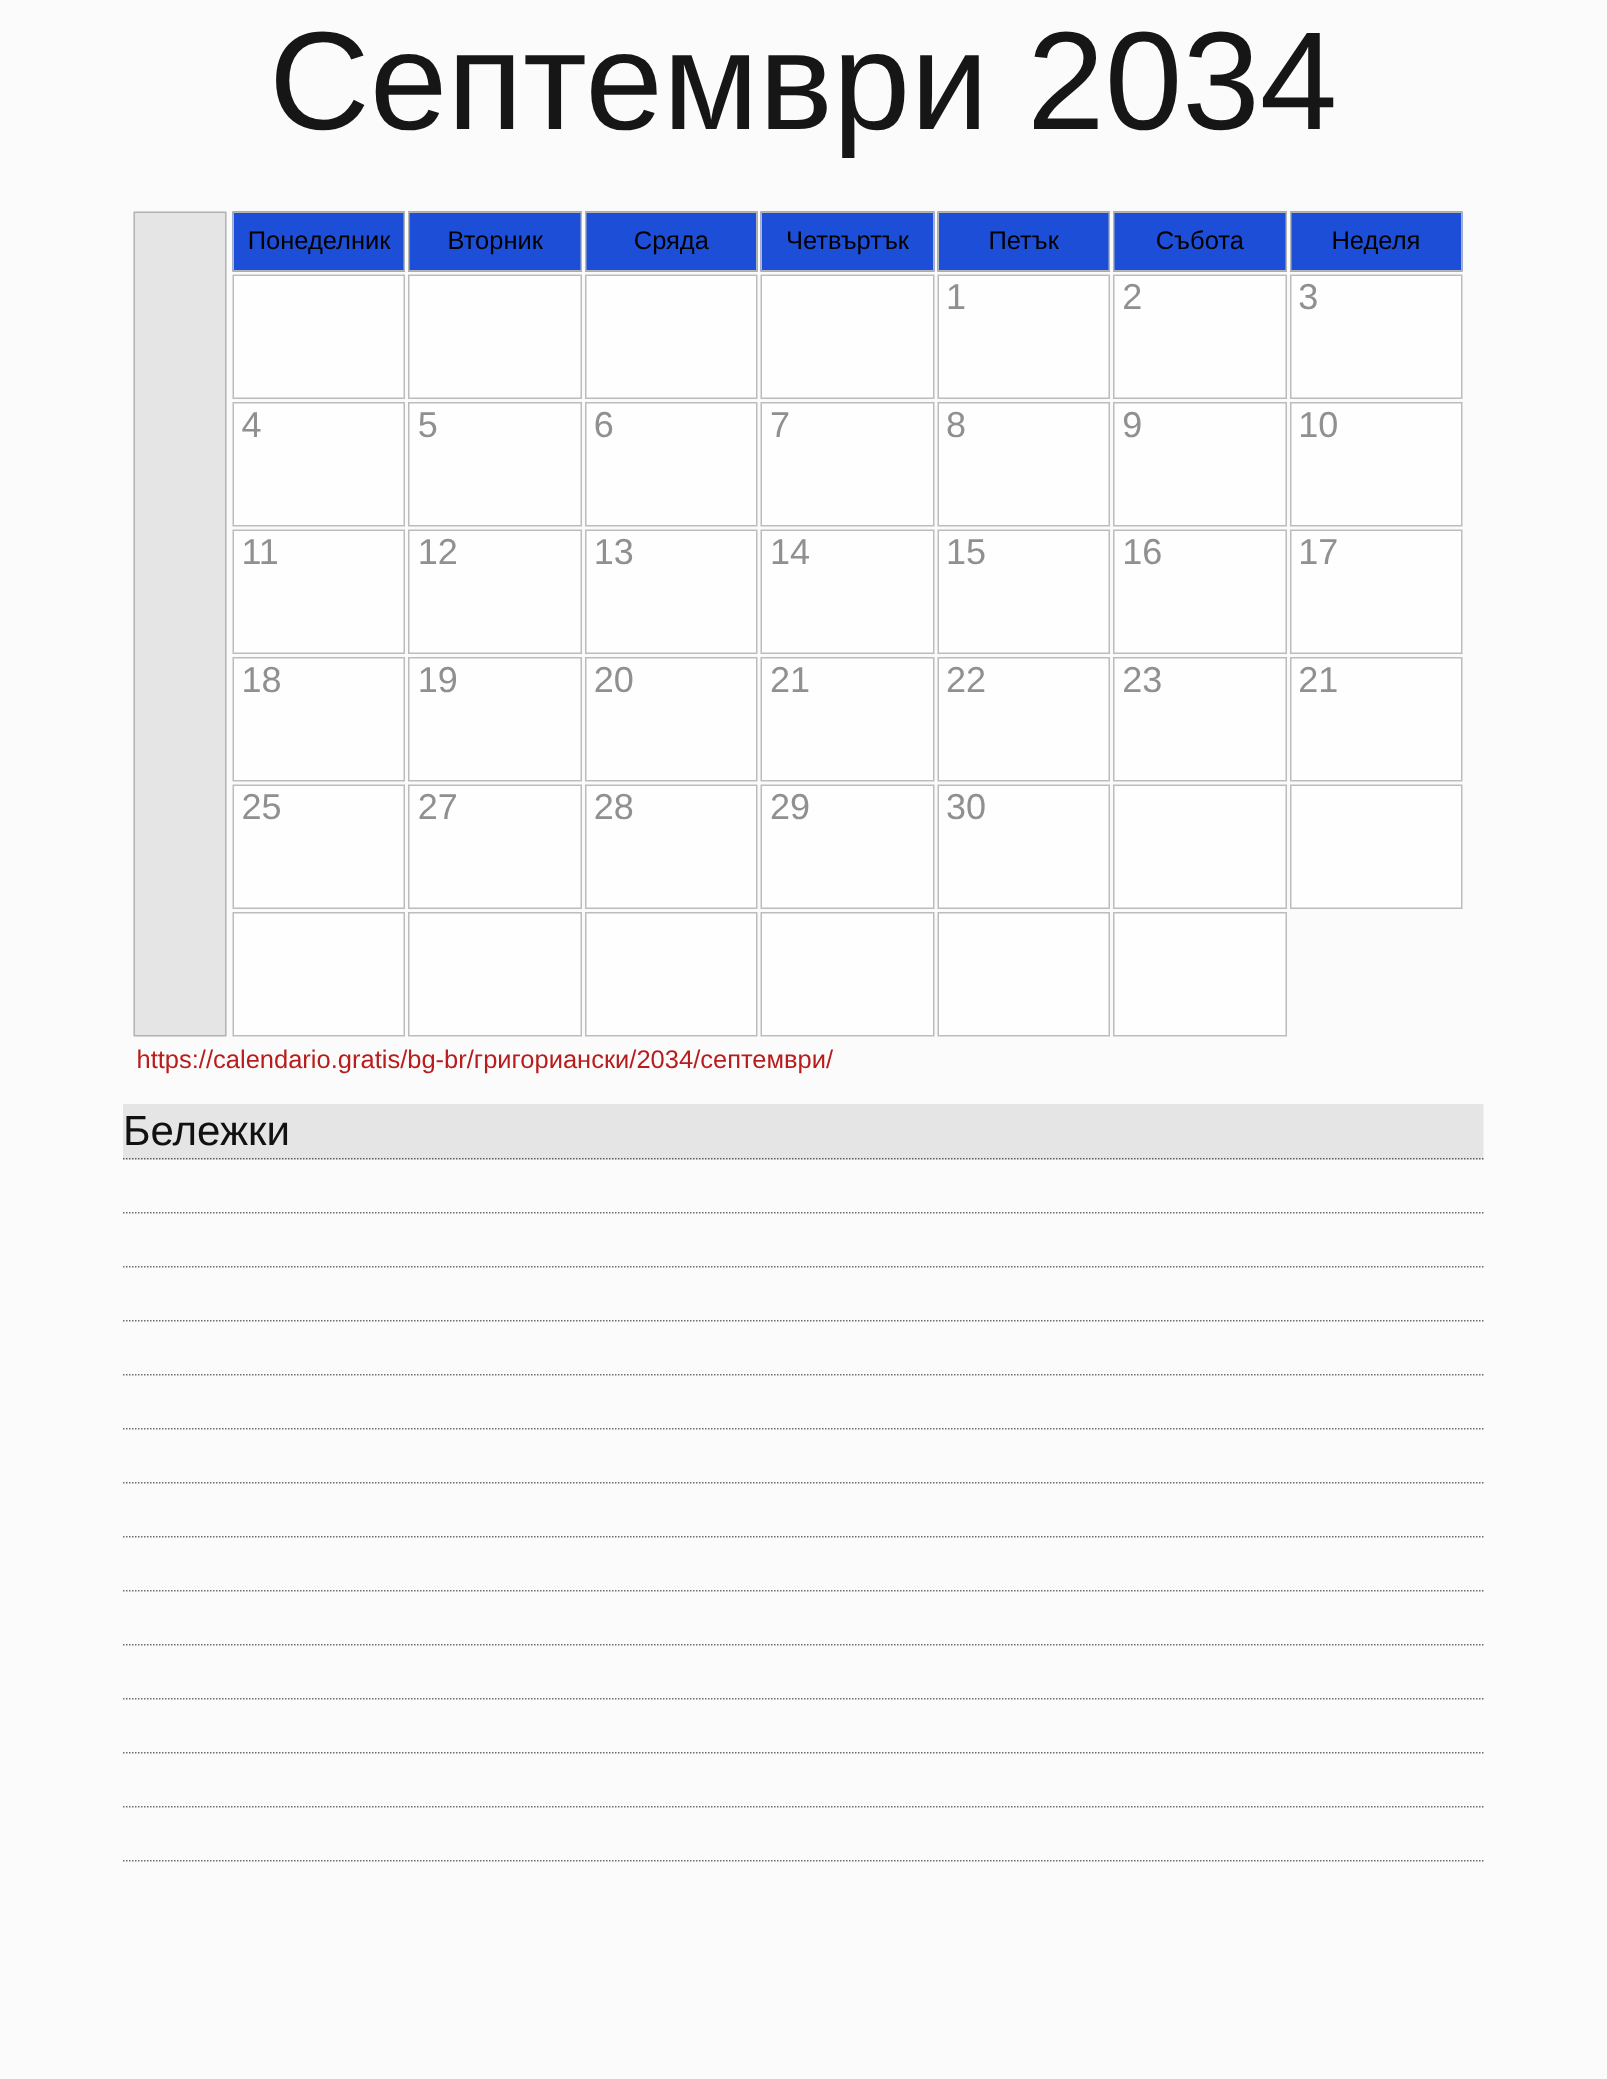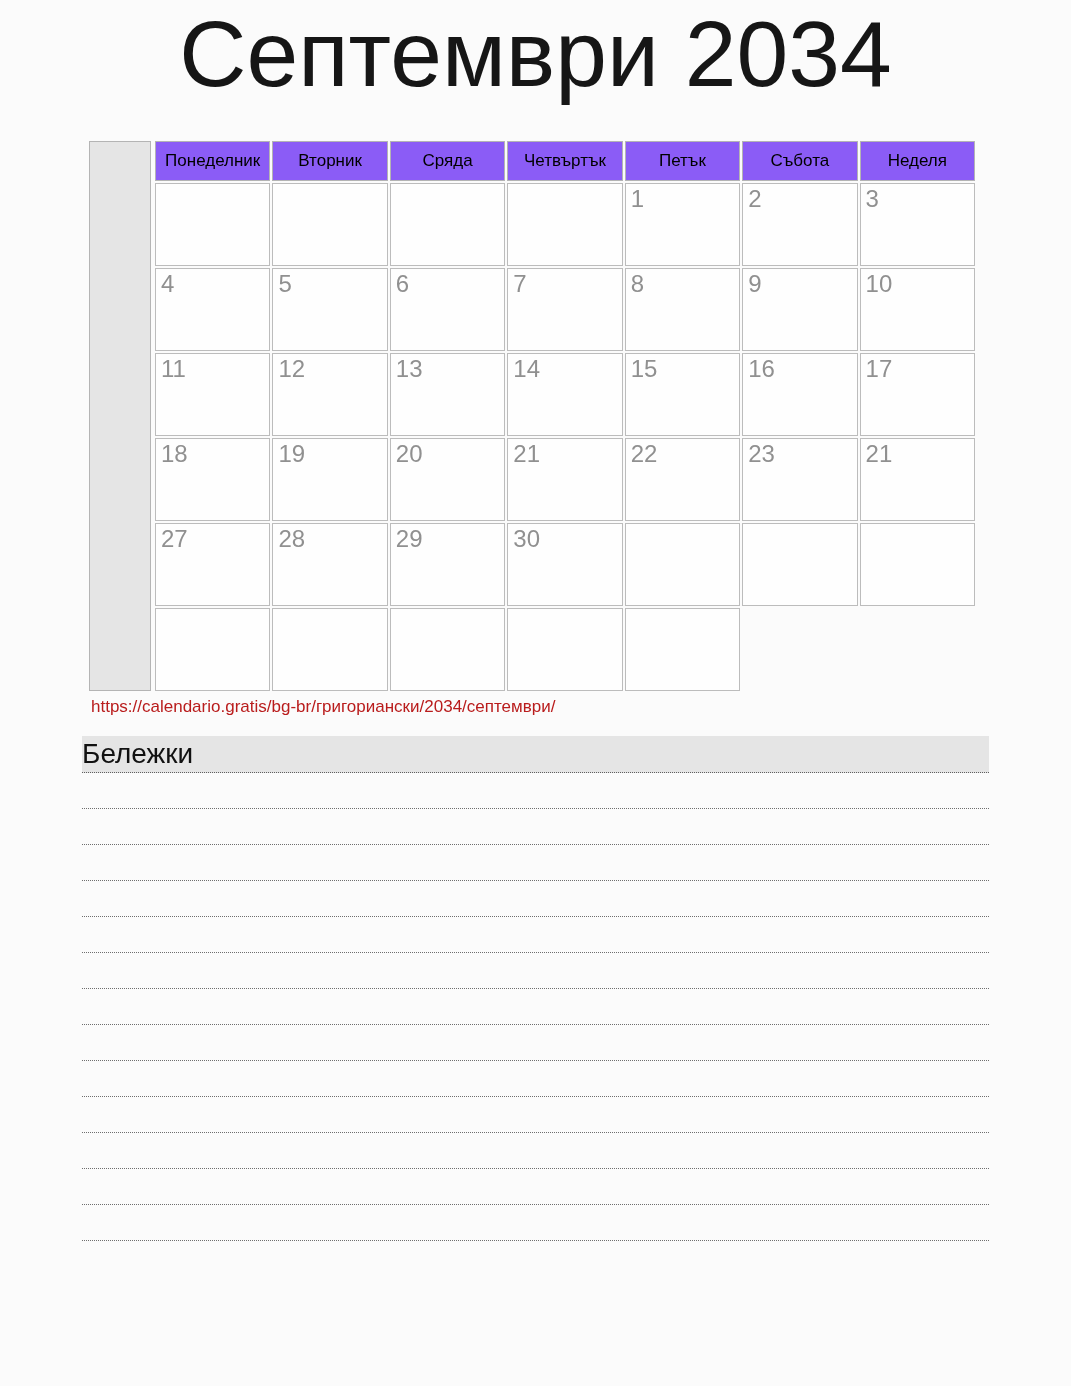--- a/index.html
+++ b/index.html
@@ -37,21 +37,21 @@
   }
   .cal-grid {
     width: 820px;
     display: grid;
     grid-template-columns: repeat(7, 1fr);
     grid-auto-rows: auto;
     gap: 2px;
   }
   .dow-cell {
     height: 40px;
-    background: #8b5cf6;
+    background: #1d4ed8;
     border: 1px solid #b4b4b4;
     display: flex;
     align-items: center;
     justify-content: center;
     font-size: 17px;
     color: #000;
   }
   .day-cell {
     height: 83px;
     background: #fefefe;
@@ -124,20 +124,21 @@
       <div class="day-cell"><span class="day-num">15</span></div>
       <div class="day-cell"><span class="day-num">16</span></div>
       <div class="day-cell"><span class="day-num">17</span></div>
       <div class="day-cell"><span class="day-num">18</span></div>
       <div class="day-cell"><span class="day-num">19</span></div>
       <div class="day-cell"><span class="day-num">20</span></div>
       <div class="day-cell"><span class="day-num">21</span></div>
       <div class="day-cell"><span class="day-num">22</span></div>
       <div class="day-cell"><span class="day-num">23</span></div>
       <div class="day-cell"><span class="day-num">21</span></div>
+      <div class="day-cell"><span class="day-num">25</span></div>
       <div class="day-cell"><span class="day-num">27</span></div>
       <div class="day-cell"><span class="day-num">28</span></div>
       <div class="day-cell"><span class="day-num">29</span></div>
       <div class="day-cell"><span class="day-num">30</span></div>
       <div class="day-cell"></div>
       <div class="day-cell"></div>
       <div class="day-cell"></div>
       <div class="day-cell"></div>
       <div class="day-cell"></div>
       <div class="day-cell"></div>

